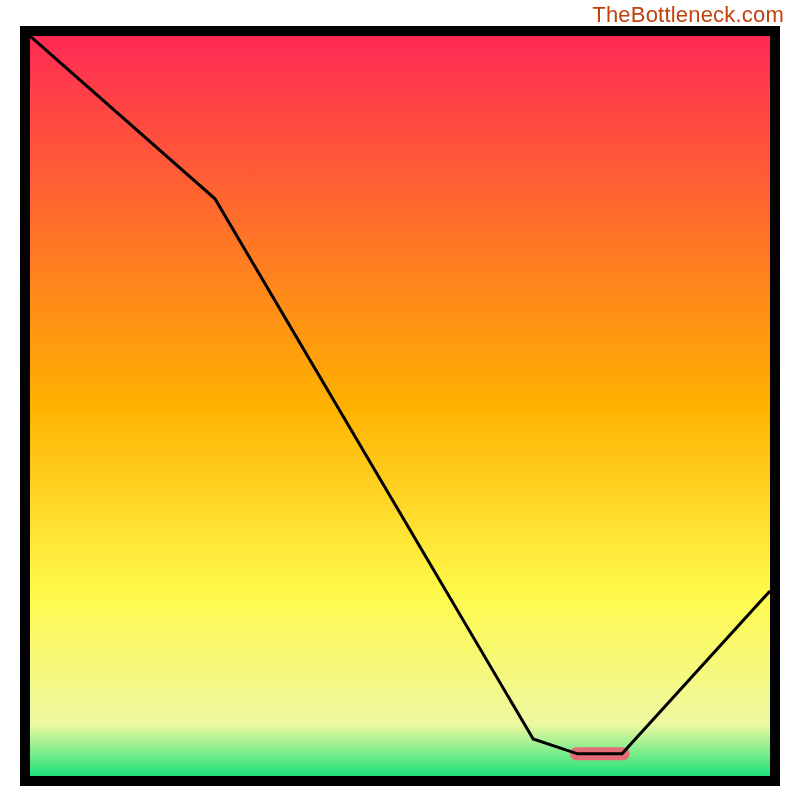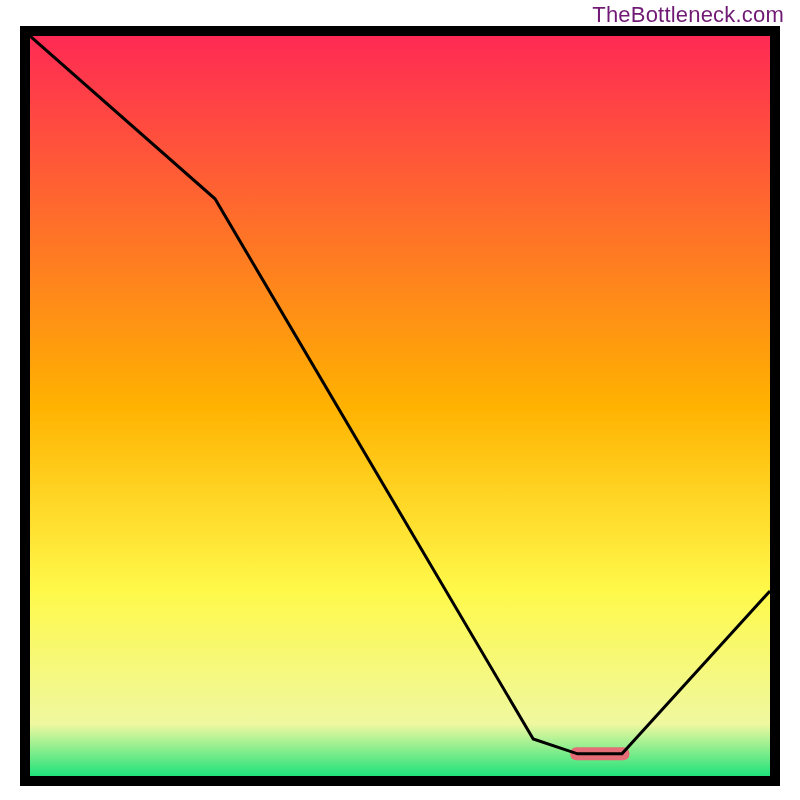--- a/index.html
+++ b/index.html
@@ -7,21 +7,21 @@
     padding: 0;
     width: 800px;
     height: 800px;
     background: #ffffff;
     font-family: Arial, Helvetica, sans-serif;
   }
   .watermark {
     position: absolute;
     top: 2px;
     right: 16px;
-    color: #701a75;
+    color: #c2410c;
     font-size: 22px;
     font-weight: 500;
     letter-spacing: 0.2px;
   }
   .frame {
     position: absolute;
     top: 26px;
     left: 20px;
     width: 760px;
     height: 760px;

